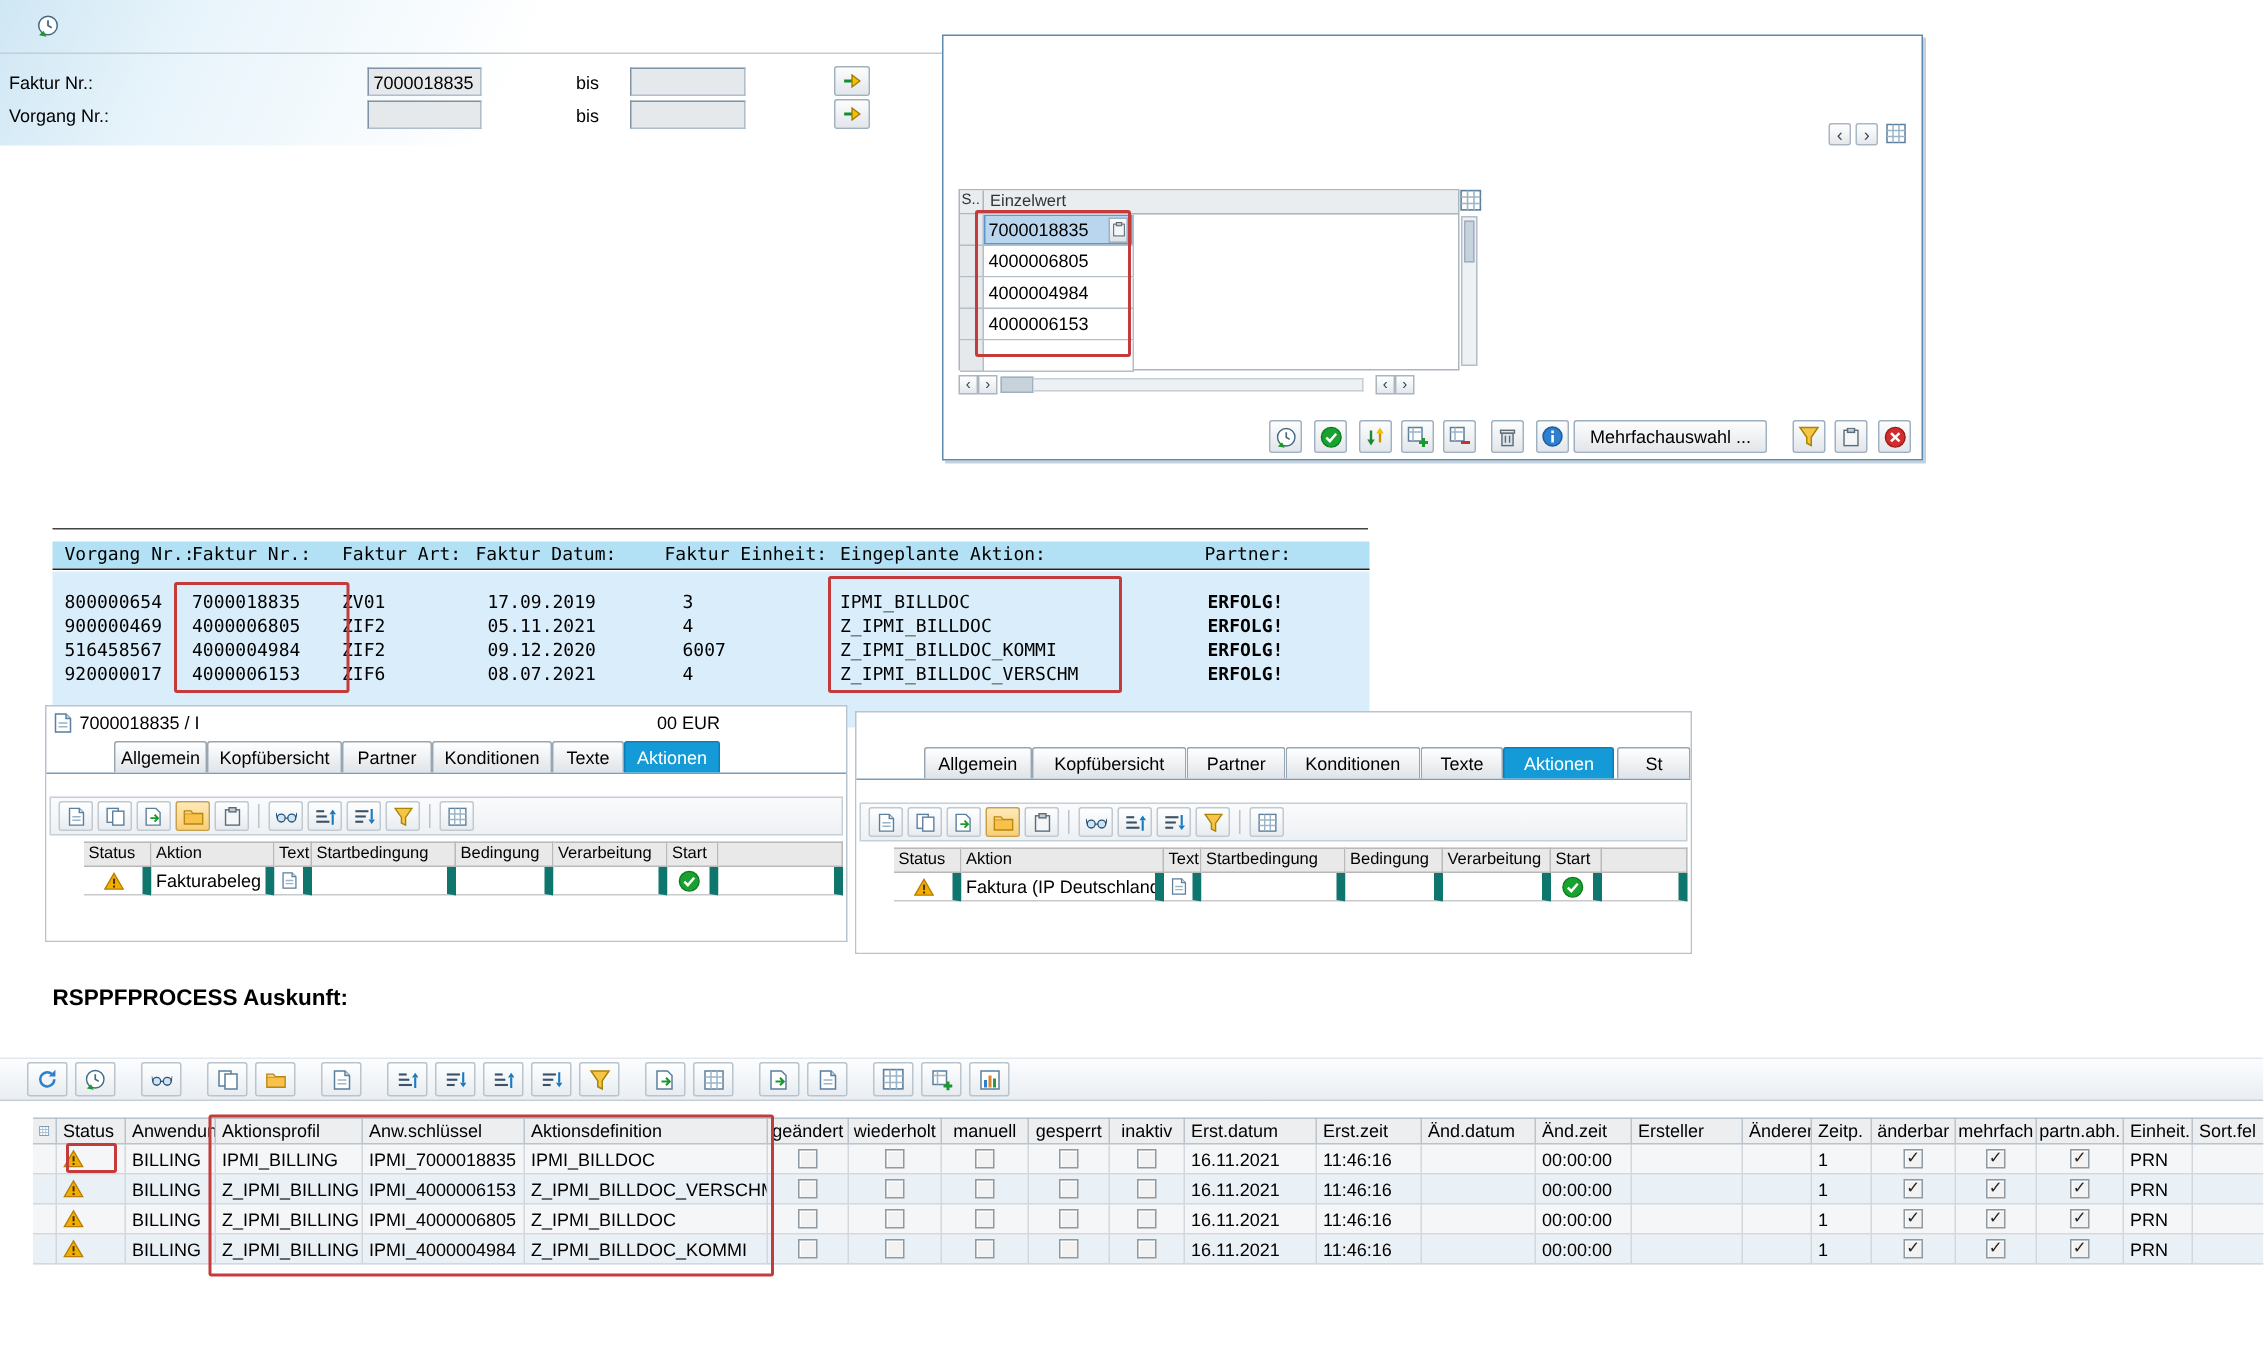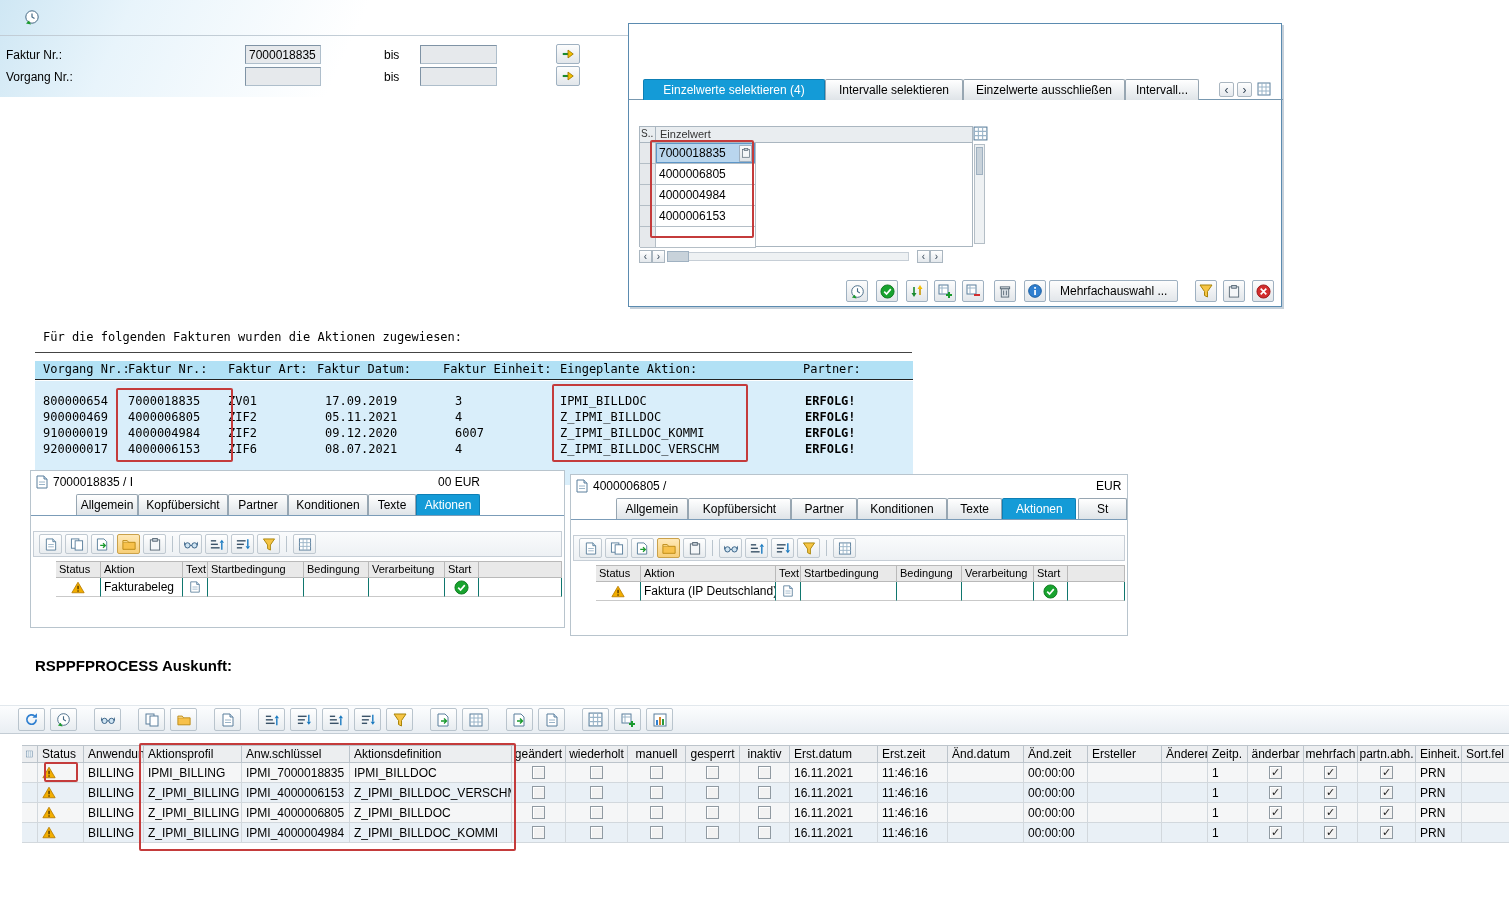--- a/index.html
+++ b/index.html
@@ -86,21 +86,21 @@
   .dp-toolbar { position:absolute; left:2px; right:2px; top:60px; height:26px; border:1px solid #c6ced6;
                 background:linear-gradient(#fafbfc,#eef1f4); display:flex; align-items:center; padding:0 5px; gap:3px; }
   .tbtn { width:23px; height:20px; display:flex; align-items:center; justify-content:center;
           border:1px solid #c0c9d1; background:linear-gradient(#fff,#e8ecef); border-radius:2px; }
   .tbtn.hl { background:linear-gradient(#ffe9b8,#f7cf78); border-color:#caa14a; }
   .sep { width:1px; height:16px; background:#b9c4cd; margin:0 3px; }
   .dp-grid { position:absolute; left:25px; right:2px; top:90px; }
   .pgr { display:flex; }
   .ph { height:17px; background:#e9e9e9; border-right:1px solid #b9b9b9; border-bottom:1px solid #b9b9b9;
         border-top:1px solid #b9b9b9; font-size:11px; padding:1px 3px; white-space:nowrap; overflow:hidden; }
-  .pc { height:19px; background:#fff; border-right:1px solid #0f766e; border-bottom:1px solid #c9c9c9;
+  .pc { height:19px; background:#fff; border-right:6px solid #0f766e; border-bottom:1px solid #c9c9c9;
         font-size:12px; padding:0 3px; display:flex; align-items:center; white-space:nowrap; overflow:hidden; }
   .pfill { flex:1; }
   .ctrc { justify-content:center; }
 
   
   .rsppf-heading { position:absolute; left:35px; top:657px; font-size:15px; font-weight:bold; }
   .alv-toolbar { position:absolute; left:0; top:705px; width:1509px; height:29px;
                  background:linear-gradient(#fcfdfe,#e9eef3); border-top:1px solid #e2e8ed;
                  border-bottom:1px solid #c3ccd4; display:flex; align-items:center; padding-left:18px; gap:5px; }
   .abtn { width:27px; height:23px; display:flex; align-items:center; justify-content:center;
@@ -273,26 +273,20 @@
   <span class="lbl" style="left:384px;top:70px;">bis</span>
   <input class="fld" style="left: 420px; top: 67px; width: 77px;" value="">
   <div class="ibtn" style="left:556px;top:66px;width:24px;height:20px;">
       <svg class="ic14">
         <use href="#i-multi"></use>
       </svg>
     </div>
 
   <div class="dialog">
 
-    <div class="dlg-tabs">
-      <div class="tab active" style="width:182px">Einzelwerte selektieren (4)</div>
-      <div class="tab" style="width:138px">Intervalle selektieren</div>
-      <div class="tab" style="width:162px">Einzelwerte ausschließen</div>
-      <div class="tab" style="width:74px">Intervall...</div>
-    </div>
     <div class="chv" style="left:590px;top:58px;">‹</div>
     <div class="chv" style="left:608px;top:58px;">›</div>
     <div class="abs" style="left:628px;top:58px;"><svg class="ic14">
           <use href="#i-grid"></use>
         </svg></div>
 
     <div class="dgrid">
       <div class="dgrid-h">
         <div class="dgh-s">S..</div>
         <div class="dgh-v">Einzelwert</div>
@@ -391,21 +385,20 @@
         </div>
       <div class="fbtn" style="left:623px">
           <svg class="ic15">
             <use href="#i-errc"></use>
           </svg>
         </div>
     </div>
   </div>
 
   <div class="report">
-    <div class="rtitle">Für die folgenden Fakturen wurden die Aktionen zugewiesen:</div>
     <div class="rline1"></div>
     <div class="rhead">
       <div class="rrow" style="height:18px">
         <span class="rc hc1">Vorgang Nr.:</span>
         <span class="rc hc2">Faktur Nr.:</span>
         <span class="rc hc3">Faktur Art:</span>
         <span class="rc hc4">Faktur Datum:</span>
         <span class="rc hc5">Faktur Einheit:</span>
         <span class="rc hc6">Eingeplante Aktion:</span>
         <span class="rc hc7">Partner:</span>
@@ -425,21 +418,21 @@
       <div class="rrow">
         <span class="rc vc1">900000469</span>
           <span class="rc vc2">4000006805</span>
           <span class="rc vc3">ZIF2</span>
           <span class="rc vc4">05.11.2021</span>
           <span class="rc vc5">4</span>
           <span class="rc vc6">Z_IPMI_BILLDOC</span>
           <span class="rc vc7 bold">ERFOLG!</span>
       </div>
       <div class="rrow">
-        <span class="rc vc1">910000019</span>
+        <span class="rc vc1">516458567</span>
           <span class="rc vc2">4000004984</span>
           <span class="rc vc3">ZIF2</span>
           <span class="rc vc4">09.12.2020</span>
           <span class="rc vc5">6007</span>
           <span class="rc vc6">Z_IPMI_BILLDOC_KOMMI</span>
           <span class="rc vc7 bold">ERFOLG!</span>
       </div>
       <div class="rrow">
         <span class="rc vc1">920000017</span>
           <span class="rc vc2">4000006153</span>
@@ -553,27 +546,20 @@
             <svg class="ic15">
               <use href="#i-okc"></use>
             </svg>
           </div>
         <div class="pc pfill"></div>
       </div>
     </div>
   </div>
 
   <div class="docpanel" style="left:570px;top:474px;width:558px;height:162px;">
-    <div class="dp-head">
-      <div class="abs" style="left:4px;top:4px;"><svg class="ic14">
-            <use href="#i-doc"></use>
-          </svg></div>
-      <span class="dp-title">4000006805 /</span>
-      <span class="dp-amount" style="left:525px">EUR</span>
-    </div>
     <div class="dp-tabs">
       <div class="tab" style="width:72px">Allgemein</div>
       <div class="tab" style="width:104px">Kopfübersicht</div>
       <div class="tab" style="width:66px">Partner</div>
       <div class="tab" style="width:90px">Konditionen</div>
       <div class="tab" style="width:56px">Texte</div>
       <div class="tab active" style="width:74px">Aktionen</div>
       <div class="tab" style="width:49px;margin-left:2px">St</div>
     </div>
     <div class="dp-body"></div>

